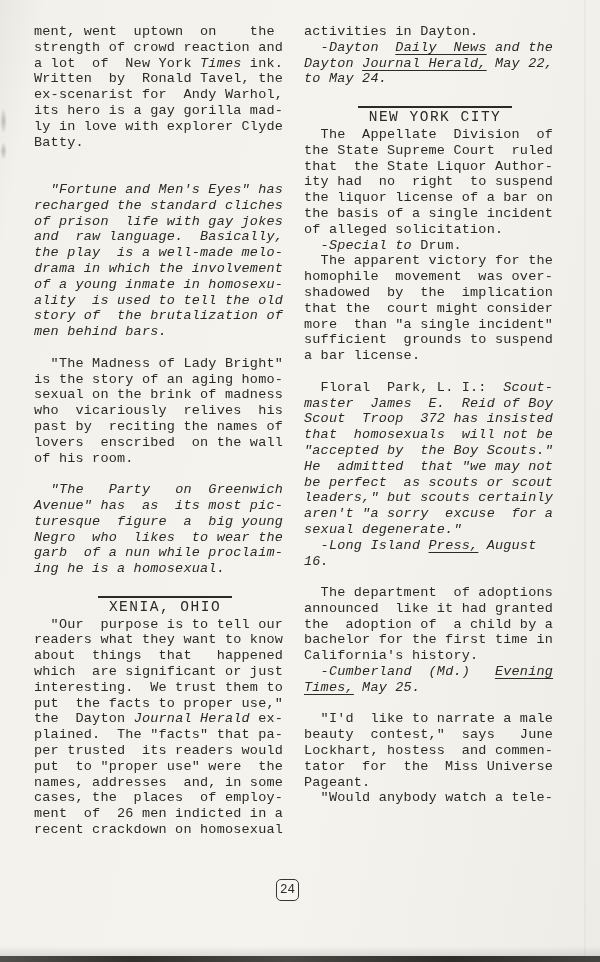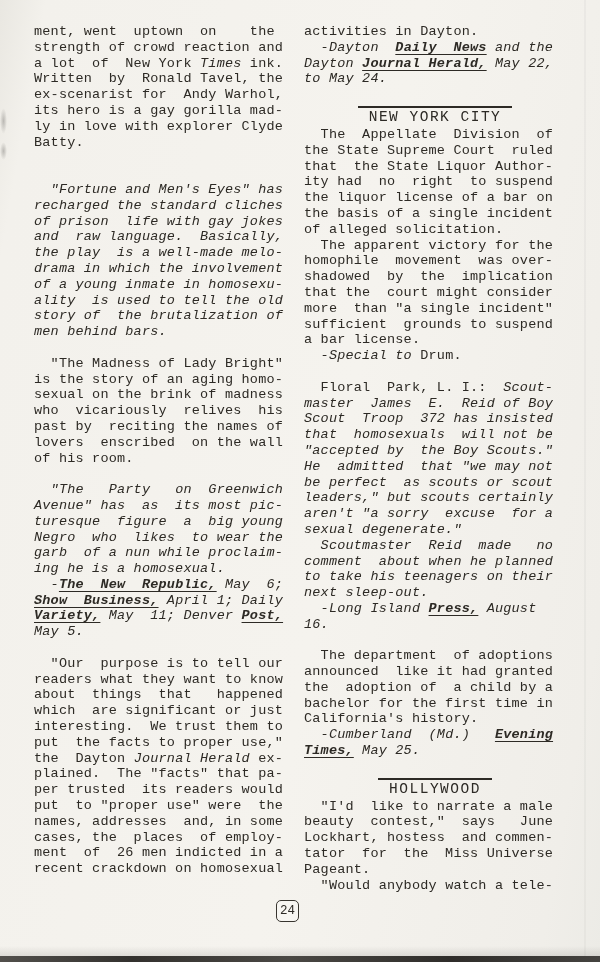--- a/index.html
+++ b/index.html
@@ -10,29 +10,29 @@
     color:#2d2a25;
   }
   .page-content{display:flex;gap:8px;padding:24px 0 0 34px;}
   .column{width:262px;}
   .para{
     white-space:pre-wrap;
     font-size:13.5px;line-height:15.8px;letter-spacing:0.2px;
     margin:0;
   }
   .i{font-style:italic;}
-  .u{text-decoration:underline;text-decoration-thickness:1.3px;text-underline-offset:3px;font-weight:bold;}
+  .u{text-decoration:underline;text-decoration-thickness:1.3px;text-underline-offset:3px;}
   .heading-wrap{text-align:center;margin:3px 0 1px;}
   .heading{
     display:inline-block;border-top:2px solid #2d2a25;
     padding:1px 11px 0;font-size:14.5px;letter-spacing:1.5px;line-height:17px;
   }
   .spacer{width:100%;}
   .page-number{
-    position:absolute;left:276px;top:900px;width:21px;height:20px;
+    position:absolute;left:276px;top:879px;width:21px;height:20px;
     border:1.6px solid #38352f;border-radius:5px;
     display:flex;align-items:center;justify-content:center;
     font-size:12.5px;color:#2d2a25;background:rgba(255,255,255,0.25);
   }
   .bottom-band{
     position:absolute;left:0;right:0;bottom:0;height:6px;
     background:linear-gradient(90deg,#52504c,#33312e 22%,#4a4844 48%,#2f2d2a 75%,#454340);
   }
   .bottom-shadow{
     position:absolute;left:0;right:0;bottom:6px;height:10px;
@@ -81,25 +81,22 @@
 past by  reciting the names of
 lovers  enscribed  on the wall
 of his room.</span></div>
       <div class="spacer" style="height: 15.8px;"></div>
       <div class="para"><span class="i">  "The   Party   on  Greenwich
 Avenue" has  as  its most pic-
 turesque  figure  a  big young
 Negro  who  likes  to wear the
 garb  of a nun while proclaim-
 ing he is a homosexual.</span></div>
-      <div class="para"><span class="i">  -</span><span class="i u">The  New  Republic,</span><span class="i"> May  6;
-</span><span class="i u">Show  Business,</span><span class="i"> April 1; Daily
-</span><span class="i u">Variety,</span><span class="i"> May  11; Denver </span><span class="i u">Post,</span><span class="i">
-May 5.</span></div>
       <div class="spacer" style="height: 15.8px;"></div>
+      <div class="heading-wrap"><span class="heading">XENIA, OHIO</span></div>
       <div class="para"><span>  "Our  purpose is to tell our
 readers what they want to know
 about  things  that   happened
 which  are significant or just
 interesting.  We trust them to
 put  the facts to proper use,"
 the  Dayton </span><span class="i">Journal Herald</span><span> ex-
 plained.  The "facts" that pa-
 per trusted  its readers would
 put  to "proper use" were  the
@@ -115,54 +112,49 @@
 to May 24.</span></div>
       <div class="spacer" style="height: 15.8px;"></div>
       <div class="heading-wrap"><span class="heading">NEW YORK CITY</span></div>
       <div class="para"><span>  The  Appellate  Division  of
 the State Supreme Court  ruled
 that  the State Liquor Author-
 ity had  no  right  to suspend
 the liquor license of a bar on
 the basis of a single incident
 of alleged solicitation.</span></div>
+      <div class="para"><span class="i">  -Special to</span><span> Drum.</span></div>
       <div class="para"><span>  The apparent victory for the
 homophile  movement  was over-
 shadowed  by  the  implication
 that the  court might consider
 more  than "a single incident"
 sufficient  grounds to suspend
 a bar license.</span></div>
-      <div class="para"><span class="i">  -Special to</span><span> Drum.</span></div>
       <div class="spacer" style="height: 15.8px;"></div>
       <div class="para"><span>  Floral  Park, L. I.:  </span><span class="i">Scout-
 master  James  E.  Reid of Boy
 Scout  Troop  372 has insisted
 that  homosexuals  will not be
 "accepted by  the Boy Scouts."
 He  admitted  that "we may not
 be perfect  as scouts or scout
 leaders," but scouts certainly
 aren't "a sorry  excuse  for a
 sexual degenerate."</span></div>
-      <div class="para"><span class="i">  Scoutmaster  Reid  made   no
-comment  about when he planned
-to take his teenagers on their
-next sleep-out.</span></div>
       <div class="para"><span class="i">  -Long Island </span><span class="i u">Press,</span><span class="i"> August 16.</span></div>
       <div class="spacer" style="height: 15.8px;"></div>
       <div class="para"><span>  The department  of adoptions
 announced  like it had granted
 the  adoption of  a child by a
 bachelor for the first time in
 California's history.</span></div>
       <div class="para"><span class="i">  -Cumberland  (Md.)   </span><span class="i u">Evening</span><span class="i">
 </span><span class="i u">Times,</span><span class="i"> May 25.</span></div>
       <div class="spacer" style="height: 15.8px;"></div>
-      <div class="heading-wrap"><span class="heading">HOLLYWOOD</span></div>
       <div class="para"><span>  "I'd  like to narrate a male
 beauty  contest,"  says   June
 Lockhart, hostess  and commen-
 tator  for  the  Miss Universe
 Pageant.</span></div>
       <div class="para"><span>  "Would anybody watch a tele-</span></div>
     </div>
 </div>
 
 <div class="page-number">

